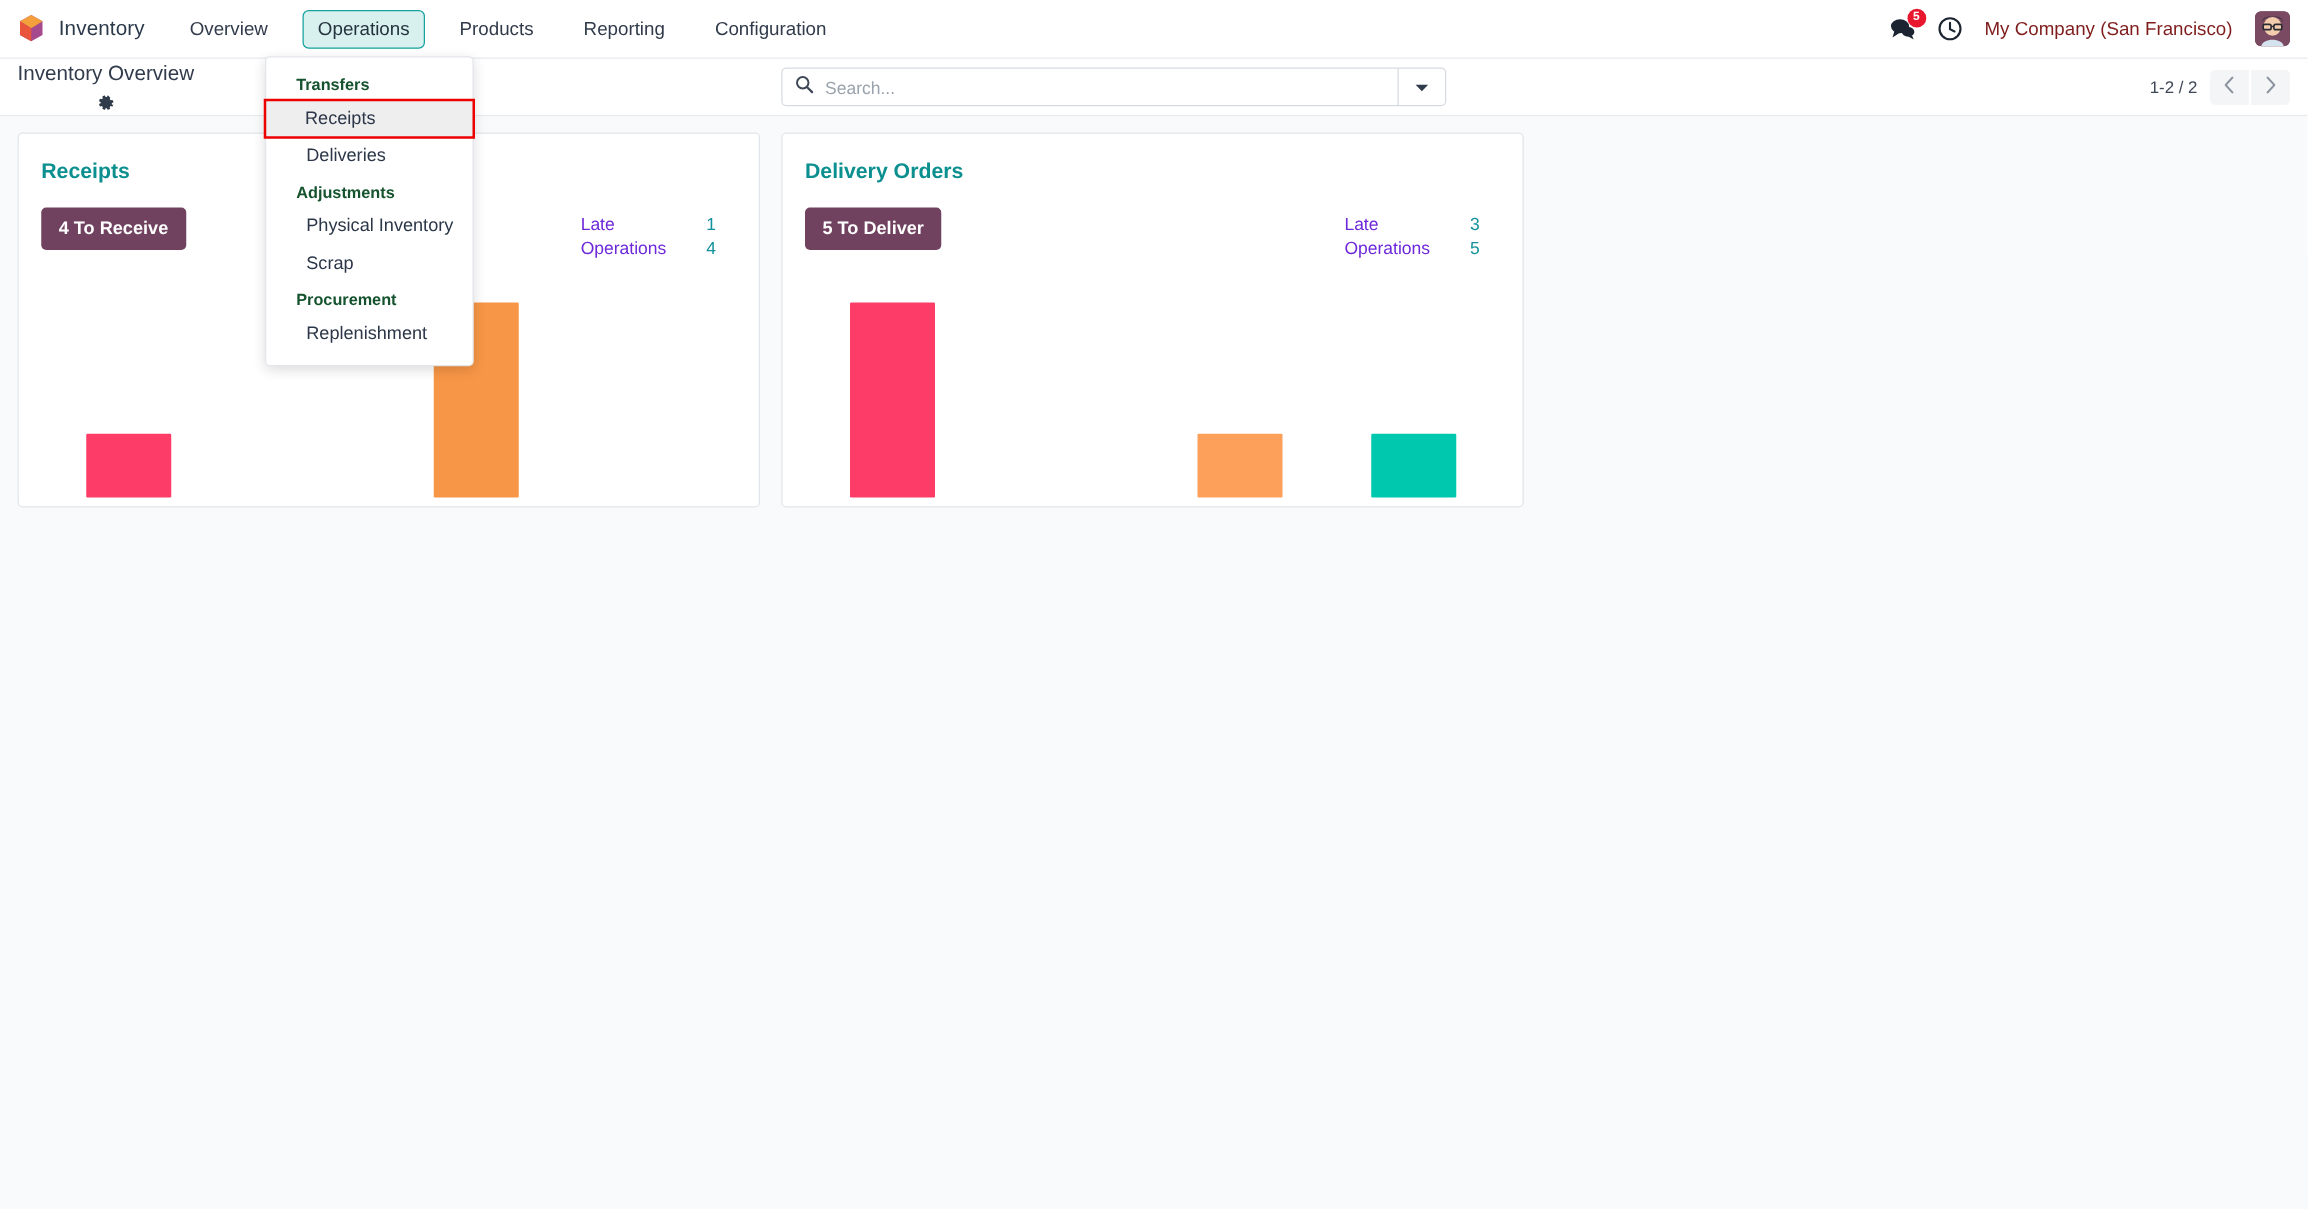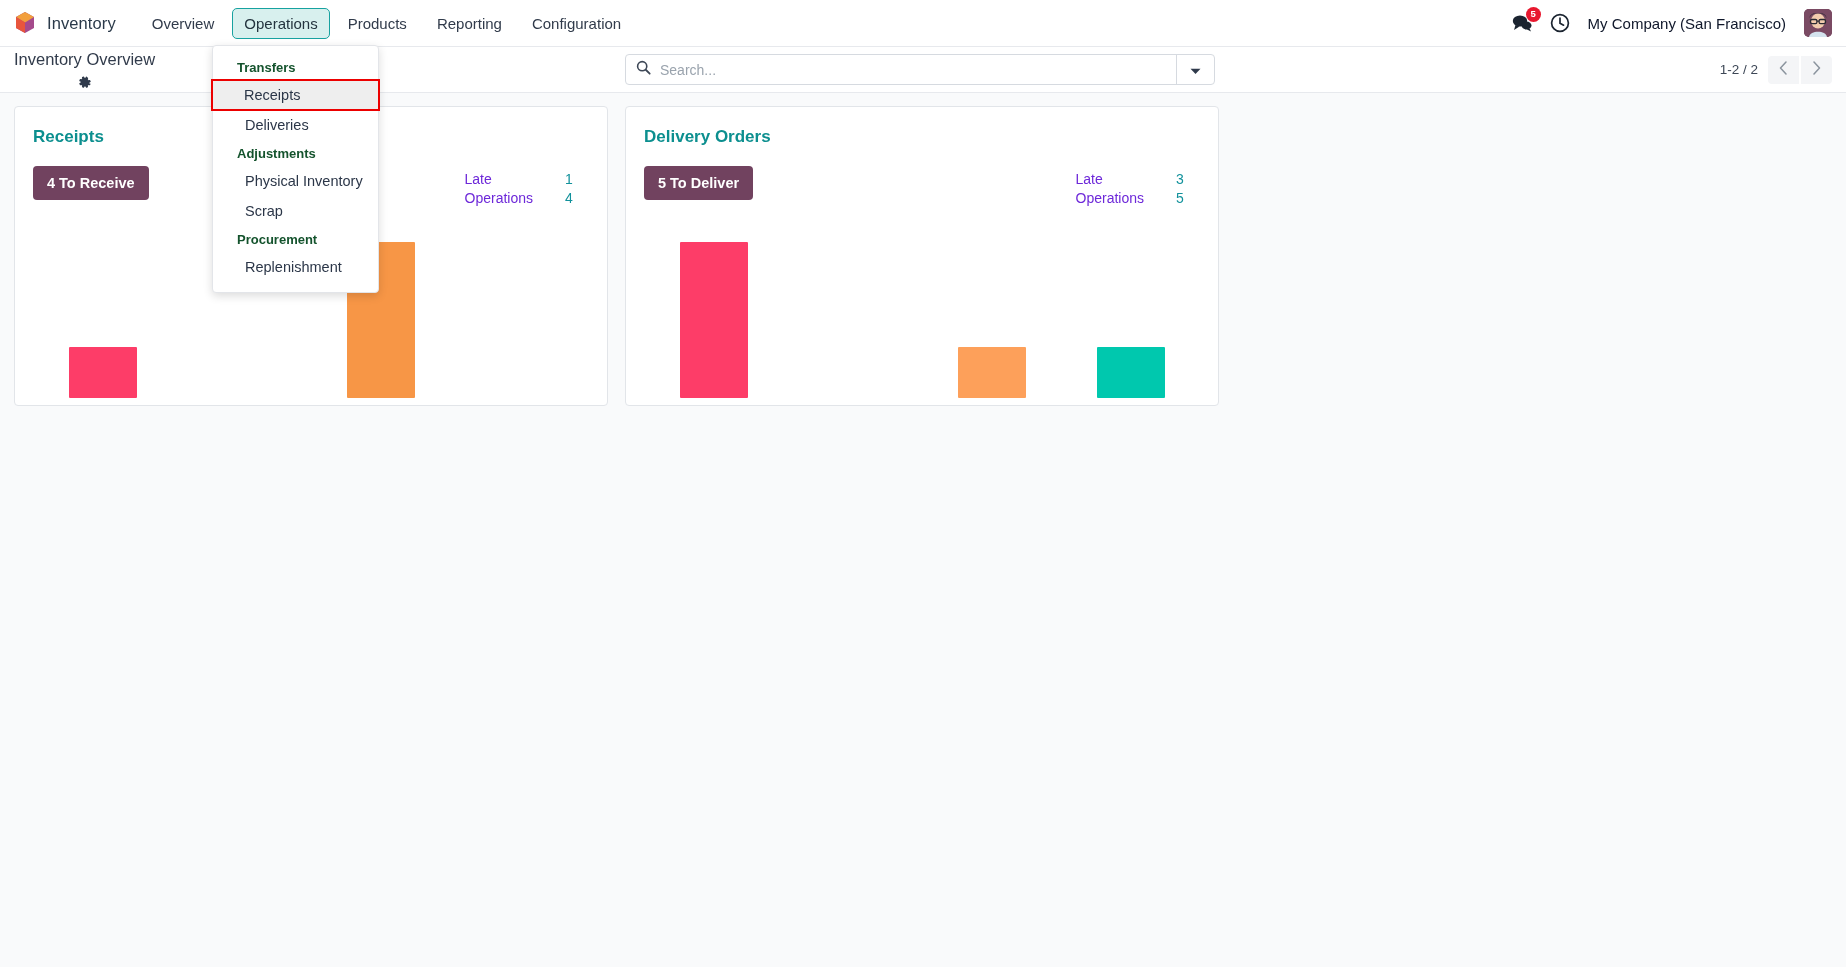--- a/index.html
+++ b/index.html
@@ -20,21 +20,21 @@
     display: flex;
     align-items: center;
     padding: 0 14px 0 14px;
     z-index: 60;
   }
   .brand-wrap { display: flex; align-items: center; gap: 11px; margin-right: 24px; }
   .brand-logo { width: 22px; height: 24px; position: relative; display: block; }
   .brand-name {
     font-size: 16.5px; color: #2b3a4a; letter-spacing: .1px;
   }
-  .nav-items { display: flex; align-items: center; gap: 6px; }
+  .nav-items { display: flex; align-items: center; gap: 16px; }
   .nav-item {
     font-size: 15px;
     color: #313b4b;
     padding: 5px 11px;
     border-radius: 5px;
     border: 1px solid transparent;
     cursor: pointer;
     white-space: nowrap;
     line-height: 19px;
   }
@@ -59,21 +59,21 @@
     line-height: 14px;
     min-width: 15px;
     height: 15px;
     border-radius: 8px;
     text-align: center;
     padding: 0 3px;
     font-weight: 600;
   }
   .company-name {
     font-size: 15px;
-    color: #0f172a;
+    color: #7f1d1d;
     cursor: pointer;
     white-space: nowrap;
   }
   .avatar {
     width: 28px; height: 28px;
     border-radius: 5px;
     background: #6b3d56;
     cursor: pointer;
     overflow: hidden;
     display: block;
@@ -94,21 +94,21 @@
   .page-title {
     font-size: 16.5px;
     color: #313b4b;
     white-space: nowrap;
   }
   .gear-icon { cursor: pointer; display: flex; align-items: center; }
 
   .searchview {
     position: absolute;
     left: 625px;
-    width: 590px;
+    width: 532px;
     height: 31px;
     display: flex;
     align-items: stretch;
     border: 1px solid #d6dae0;
     border-radius: 4px;
     background: #fff;
   }
   .searchview .sv-main {
     flex: 1;
     display: flex;

